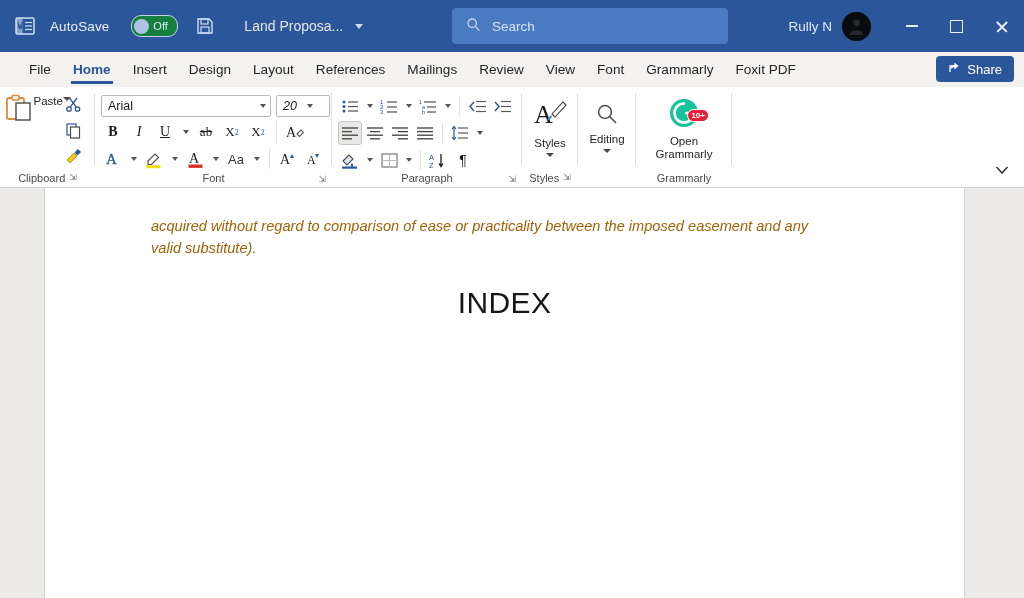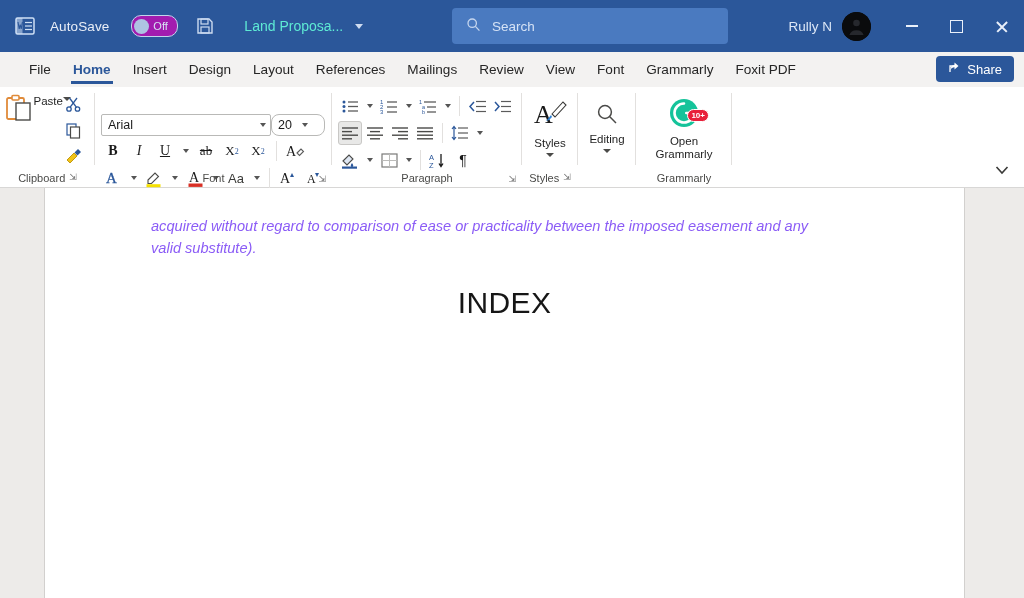--- a/index.html
+++ b/index.html
@@ -19,31 +19,31 @@
   .word-logo{
     width:22px;height:22px;margin-left:14px;margin-right:14px;
     display:flex;align-items:center;justify-content:center;
   }
   .word-logo svg{display:block;}
   .autosave-label{
     color:#e9eef7;font-size:13.5px;letter-spacing:.1px;margin-right:22px;
   }
   .toggle{
     width:45px;height:20px;border-radius:10px;border:1.4px solid #c3d3ec;
-    background:#a21caf;position:relative;display:flex;align-items:center;
+    background:#15803d;position:relative;display:flex;align-items:center;
   }
   .toggle .knob{
     width:15px;height:15px;border-radius:50%;background:#aec3e2;margin-left:2px;
   }
   .toggle .off{
     color:#d7e2f3;font-size:11px;margin-left:4px;
   }
   .save-icon{margin-left:16px;width:22px;height:22px;opacity:.92;}
   .doc-title{
-    margin-left:28px;color:#5eead4;font-size:14px;display:flex;align-items:center;gap:12px;
+    margin-left:28px;color:#e5e5e5;font-size:14px;display:flex;align-items:center;gap:12px;
   }
   .caret-sm{
     width:0;height:0;border-left:4.5px solid transparent;border-right:4.5px solid transparent;
     border-top:5px solid #cfdcf1;
   }
   .searchbox{
     position:absolute;left:452px;top:8px;width:276px;height:36px;border-radius:4px;
     background:#4a7ac0;display:flex;align-items:center;padding:0 0 0 14px;box-sizing:border-box;
   }
   .searchbox .mag{margin-right:11px;opacity:.85;}
@@ -100,28 +100,28 @@
   .grp-body{display:flex;align-items:flex-start;}
 
   
   .g-clip{width:95px;}
   .paste-col{width:52px;display:flex;flex-direction:row;padding-top:3px;}
   .paste-lbl{font-size:11.5px;color:#1f1f1f;margin-top:1px;}
   .clip-col{width:36px;display:flex;flex-direction:column;align-items:center;gap:5px;padding-top:5px;}
 
   
   .g-font{width:237px;}
-  .font-row1{display:flex;padding:4px 0 0 6px;margin-top:19px;}
+  .font-row1{display:flex;gap:5px;padding:4px 0 0 6px;}
   .fname{
     width:170px;height:22px;border:1px solid #b9b9b7;border-radius:2px;background:#fff;
     display:flex;align-items:center;padding:0 4px 0 6px;box-sizing:border-box;font-size:12.5px;color:#1a1a1a;
   }
   .fsize{
-    width:54px;height:22px;border:1px solid #b9b9b7;border-radius:8px;background:#fff;
-    display:flex;align-items:center;padding:0 16px 0 6px;box-sizing:border-box;font-size:12.5px;color:#1a1a1a;
+    width:54px;height:22px;border:1px solid #b9b9b7;border-radius:2px;background:#fff;
+    display:flex;align-items:center;padding:0 16px 0 6px;box-sizing:border-box;font-size:12.5px;color:#1a1a1a;font-style:italic;
   }
   .fname .cv,.fsize .cv{margin-left:auto;}
   .font-row2,.font-row3{display:flex;align-items:center;gap:2px;padding-left:6px;margin-top:3px;}
   .btn{
     height:24px;min-width:24px;display:flex;align-items:center;justify-content:center;
     border-radius:3px;box-sizing:border-box;
   }
   .btn.sel{background:#e8e8e7;border:1px solid #c9c8c6;}
   .btn.b{font-weight:bold;font-size:14px;color:#1a1a1a;font-family:"Liberation Serif",serif;}
   .btn.i{font-style:italic;font-size:14px;color:#1a1a1a;font-family:"Liberation Serif",serif;}
@@ -161,21 +161,21 @@
 
   
   .docarea{flex:1;background:#edebe9;position:relative;overflow:hidden;}
   .page{
     position:absolute;left:44px;top:0;width:919px;bottom:0;background:#fff;
     border-left:1px solid #d2d0ce;border-right:1px solid #d2d0ce;
   }
   .body-par{
     position:absolute;left:106px;top:27px;width:690px;
     font-family:"Liberation Sans",sans-serif;font-style:italic;font-size:14.6px;
-    line-height:22px;color:#8b5cf6;text-align:left;
+    line-height:22px;color:#a16207;text-align:left;
   }
   .index-head{
     position:absolute;left:0;right:0;top:98px;text-align:center;
     font-family:"Liberation Sans",sans-serif;font-size:30px;color:#161616;letter-spacing:.4px;
   }
 </style>
 </head>
 <body>
 
 <div class="app">

